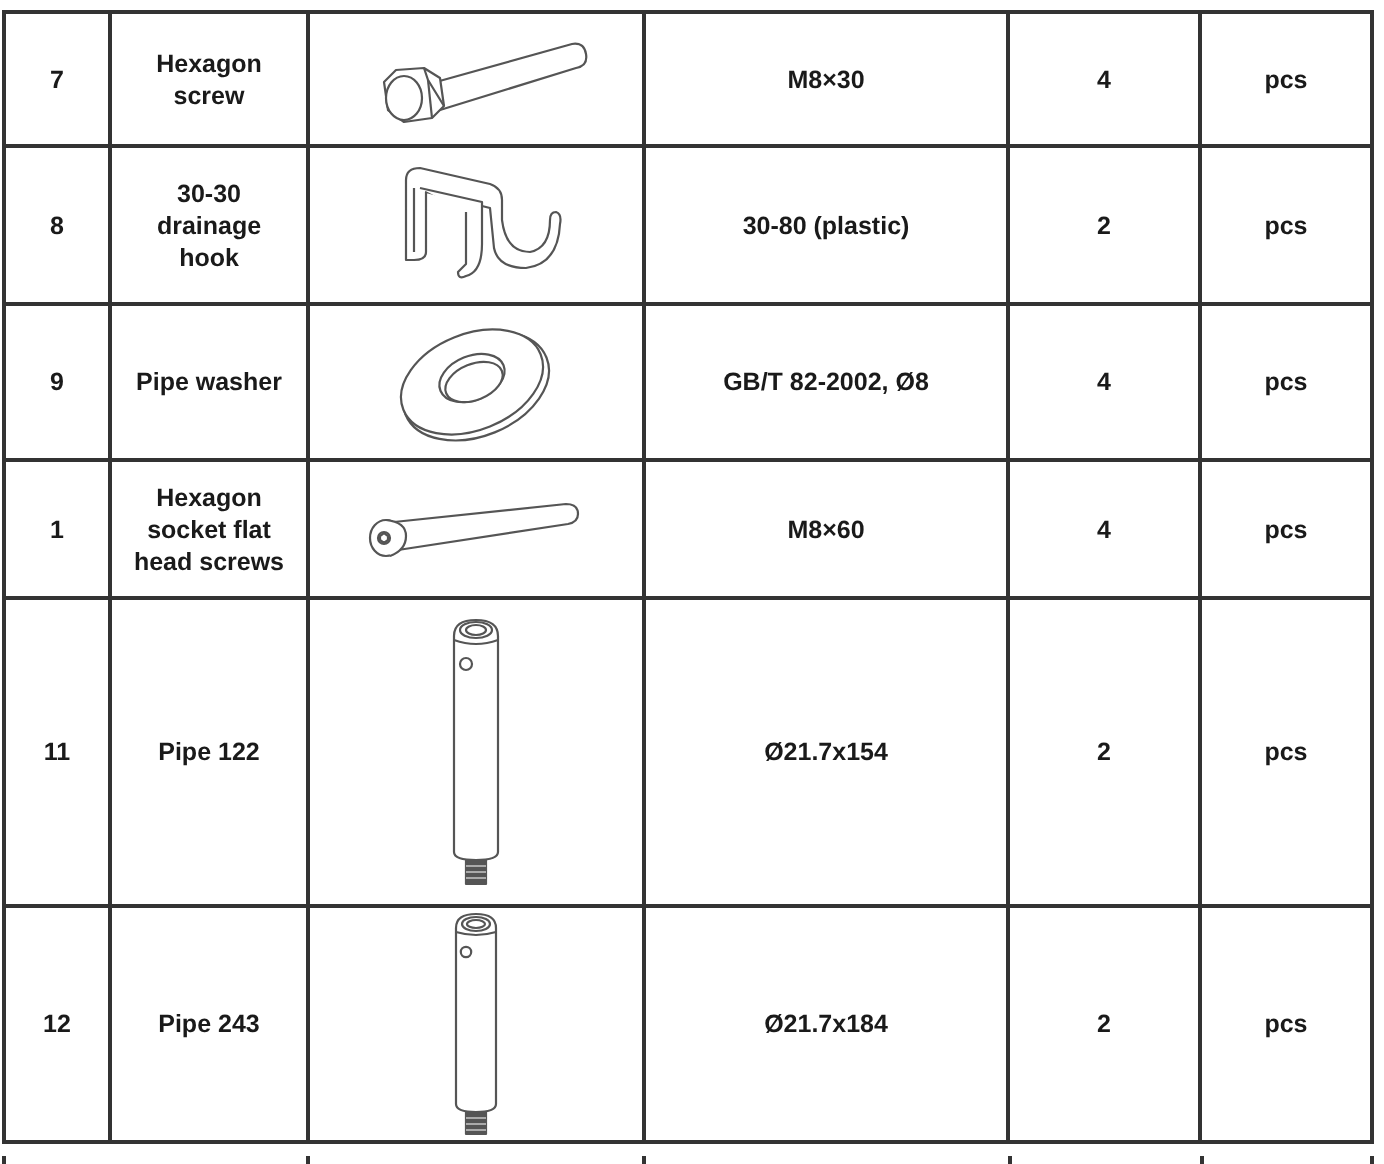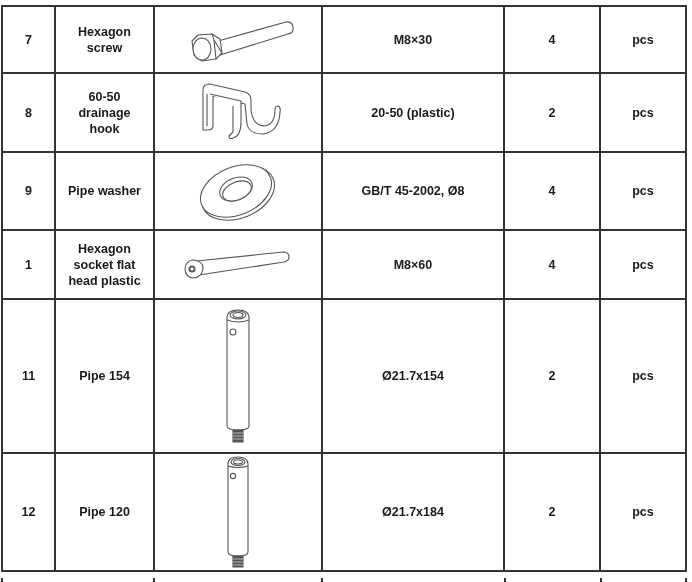--- a/index.html
+++ b/index.html
@@ -90,96 +90,96 @@
           </g>
         </svg>
       </td>
       <td>M8×30</td>
       <td>4</td>
       <td>pcs</td>
     </tr>
 
     <tr style="height:79px;">
       <td>8</td>
-      <td class="name-cell">60-50 drainage hook</td>
+      <td class="name-cell">30-30 drainage hook</td>
       <td class="img-cell">
         <svg width="90" height="66" viewBox="0 0 90 66">
           <g fill="#ffffff" stroke="#555555" stroke-width="1.1" stroke-linejoin="round">
             <path d="M10 10 Q10 4 17 4 L52 12 Q58 14 58 20 L58 30 Q60 46 72 46 Q82 44 82 30 Q82 26 85 26 Q88 27 87 32 Q86 52 70 54 Q56 54 54 44 L52 24 L20 16 L20 46 Q20 50 14 50 L10 50 Z"></path>
             <path d="M14 14 L14 46"></path>
             <path d="M17 14 L48 21 L48 42 Q48 56 40 58 Q36 60 36 56 L40 52 L40 26"></path>
           </g>
         </svg>
       </td>
-      <td>20-50 (plastic)</td>
+      <td>30-80 (plastic)</td>
       <td>2</td>
       <td>pcs</td>
     </tr>
 
     <tr style="height:78px;">
       <td>9</td>
       <td class="name-cell">Pipe washer</td>
       <td class="img-cell">
         <svg width="84" height="66" viewBox="0 0 84 66">
           <g fill="#ffffff" stroke="#555555" stroke-width="1.1">
             <ellipse cx="42" cy="35" rx="38" ry="25" transform="rotate(-22 42 35)"></ellipse>
             <ellipse cx="40" cy="33" rx="37" ry="24" transform="rotate(-22 40 33)"></ellipse>
             <ellipse cx="40" cy="31" rx="17" ry="11" transform="rotate(-22 40 31)"></ellipse>
             <ellipse cx="41" cy="33" rx="15" ry="9" transform="rotate(-22 41 33)"></ellipse>
           </g>
         </svg>
       </td>
-      <td>GB/T 45-2002, Ø8</td>
+      <td>GB/T 82-2002, Ø8</td>
       <td>4</td>
       <td>pcs</td>
     </tr>
 
     <tr style="height:69px;">
       <td>1</td>
-      <td class="name-cell">Hexagon socket flat head plastic</td>
+      <td class="name-cell">Hexagon socket flat head screws</td>
       <td class="img-cell">
         <svg width="110" height="40" viewBox="0 0 110 40">
           <g fill="#ffffff" stroke="#555555" stroke-width="1.1" stroke-linejoin="round">
             <path d="M14 16 L100 7 Q106 7 106 12 Q106 16 101 17 L16 30 Z"></path>
             <ellipse cx="10" cy="24" rx="8" ry="9"></ellipse>
             <path d="M10 15 Q20 16 20 23 Q20 30 12 33"></path>
             <circle cx="9" cy="24" r="3"></circle>
             <polygon points="9,21.5 11,23 11,25 9,26.5 7,25 7,23"></polygon>
           </g>
         </svg>
       </td>
       <td>M8×60</td>
       <td>4</td>
       <td>pcs</td>
     </tr>
 
     <tr style="height:154px;">
       <td>11</td>
-      <td class="name-cell">Pipe 154</td>
+      <td class="name-cell">Pipe 122</td>
       <td class="img-cell">
         <svg width="30" height="140" viewBox="0 0 30 140">
           <g fill="#ffffff" stroke="#555555" stroke-width="1.1" stroke-linejoin="round">
             <path d="M4 12 Q4 4 15 4 Q26 4 26 12 L26 120 Q26 124 15 124 Q4 124 4 120 Z"></path>
             <ellipse cx="15" cy="9" rx="8" ry="4"></ellipse>
             <ellipse cx="15" cy="9" rx="5" ry="2.5"></ellipse>
             <path d="M4 14 Q15 18 26 14"></path>
             <circle cx="10" cy="26" r="3"></circle>
             <rect x="10" y="124" width="10" height="12" fill="#555555"></rect>
             <path d="M10 127 L20 127 M10 130 L20 130 M10 133 L20 133" stroke="#ffffff" stroke-width="0.6"></path>
           </g>
         </svg>
       </td>
       <td>Ø21.7x154</td>
       <td>2</td>
       <td>pcs</td>
     </tr>
 
     <tr style="height:112px;">
       <td>12</td>
-      <td class="name-cell">Pipe 120</td>
+      <td class="name-cell">Pipe 243</td>
       <td class="img-cell">
         <svg width="30" height="116" viewBox="0 0 30 116">
           <g fill="#ffffff" stroke="#555555" stroke-width="1.1" stroke-linejoin="round">
             <path d="M5 10 Q5 3 15 3 Q25 3 25 10 L25 98 Q25 102 15 102 Q5 102 5 98 Z"></path>
             <ellipse cx="15" cy="8" rx="7" ry="3.5"></ellipse>
             <ellipse cx="15" cy="8" rx="4.5" ry="2"></ellipse>
             <path d="M5 12 Q15 15 25 12"></path>
             <circle cx="10" cy="22" r="2.6"></circle>
             <rect x="10" y="102" width="10" height="11" fill="#555555"></rect>
             <path d="M10 105 L20 105 M10 108 L20 108 M10 111 L20 111" stroke="#ffffff" stroke-width="0.6"></path>

